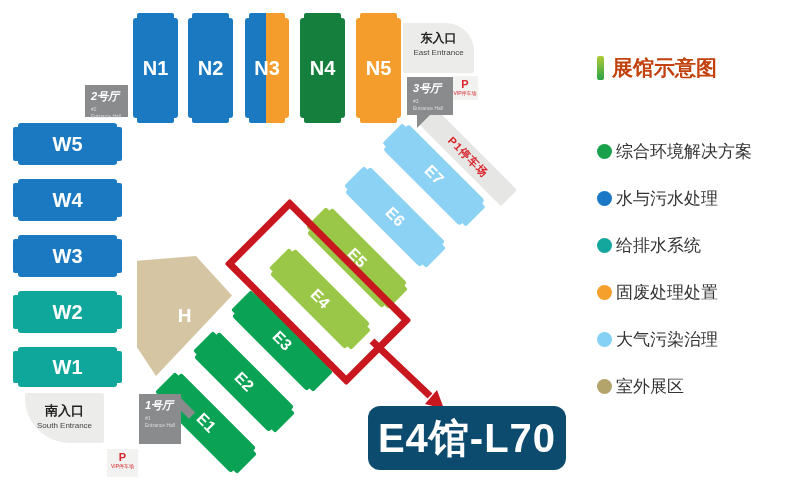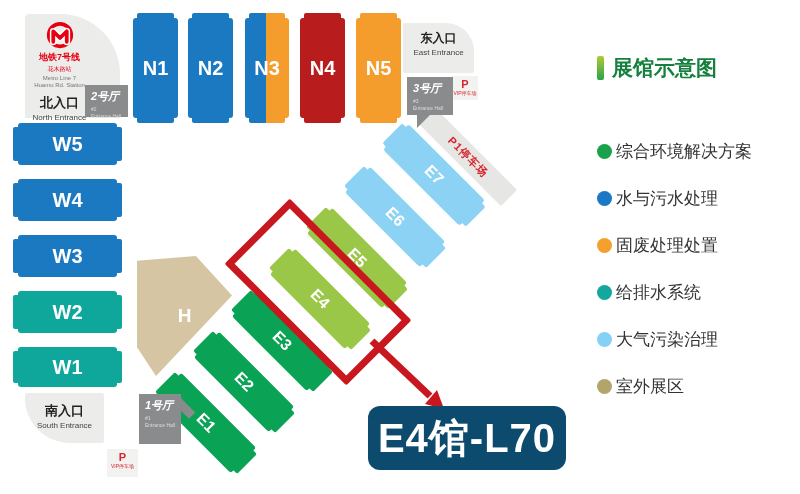--- a/index.html
+++ b/index.html
@@ -14,21 +14,21 @@
         content:"";position:absolute;background:inherit;border-radius:2px;z-index:1;}
   .cap-v::before{left:4px;right:4px;top:-5px;height:8px;}
   .cap-v::after{left:4px;right:4px;bottom:-5px;height:8px;}
   .cap-h::before{top:4px;bottom:4px;left:-5px;width:8px;}
   .cap-h::after{top:4px;bottom:4px;right:-5px;width:8px;}
 
   
   .nhall{top:18px;width:45px;height:100px;font-size:20px;background:#1b79c2;}
   .n1{left:133px;} .n2{left:188px;}
   .n3{left:245px;width:44px;background:linear-gradient(90deg,#1b79c2 0 47%,#f49d2d 47% 100%);}
-  .n4{left:300px;background:#b91c1c;} .n5{left:356px;background:#f49d2d;}
+  .n4{left:300px;background:#15803d;} .n5{left:356px;background:#f49d2d;}
 
   
   .whall{left:18px;width:99px;height:42px;font-size:20px;background:#1b79c2;}
   .w5{top:123px;align-items:center;} .w4{top:179px;} .w3{top:235px;}
   .w2{top:291px;background:#0fa69b;} .w1{top:347px;height:40px;background:#0fa69b;}
 
   
   .ehall{width:106px;height:36px;font-size:16px;
          transform:translate(-50%,-50%) rotate(45deg);}
   .e1{left:206px;top:423px;background:#0aa254;}
@@ -89,50 +89,35 @@
   .highlight-box{position:absolute;left:318px;top:292px;width:158px;height:78px;
             transform:translate(-50%,-50%) rotate(45deg);
             border:7px solid #c8171e;z-index:5;border-radius:2px;}
   .arrow-svg{position:absolute;left:0;top:0;width:800px;height:494px;z-index:6;pointer-events:none;}
   .e4-label{position:absolute;left:368px;top:406px;width:198px;height:64px;background:#0c4a6e;
             border-radius:12px;display:flex;align-items:center;justify-content:center;z-index:7;
             color:#fff;font-size:40px;font-weight:800;letter-spacing:1px;}
 
   
   .legend{position:absolute;left:597px;top:55px;width:200px;}
-  .legend-title{display:flex;align-items:center;gap:8px;font-size:21px;font-weight:bold;color:#15803d;height:26px;}
+  .legend-title{display:flex;align-items:center;gap:8px;font-size:21px;font-weight:bold;color:#c2410c;height:26px;}
   .legend-bar{width:7px;height:24px;border-radius:2px;background:linear-gradient(180deg,#b0cb38,#2aa346);}
   .legend-items{margin-top:61px;}
   .legend-item{display:flex;align-items:center;gap:4px;height:18px;margin-bottom:29px;}
   .dot{width:15px;height:15px;border-radius:50%;flex:0 0 auto;}
   .legend-item span.li-label{font-size:17px;color:#333;}
   .li0 .dot{background:#1aa14b;} .li1 .dot{background:#1a78c6;} .li2 .dot{background:#14a79d;}
   .li3 .dot{background:#f5a02c;} .li4 .dot{background:#9cc649;} .li5 .dot{background:#85d1f5;}
   .li6 .dot{background:#b3a46c;}
 </style>
 </head>
 <body>
 
 <div class="stage">
 
-  <div class="gray-block north-block">
-    <div class="north-inner">
-      <svg class="metro-logo" width="30" height="30" viewBox="0 0 40 40">
-        <circle cx="20" cy="20" r="15" fill="none" stroke="#e60012" stroke-width="5"></circle>
-        <path d="M11 29 V15 L20 24 L29 15 V29" fill="none" stroke="#ffffff" stroke-width="9" stroke-linejoin="round" stroke-linecap="round"></path>
-        <path d="M11 29 V15 L20 24 L29 15 V29" fill="none" stroke="#e60012" stroke-width="5" stroke-linejoin="round" stroke-linecap="round"></path>
-      </svg>
-      <div class="metro-line">地铁7号线</div>
-      <div class="metro-station">花木路站</div>
-      <div class="metro-en">Metro Line 7</div>
-      <div class="metro-en">Huamu Rd. Station</div>
-      <div class="ent-zh">北入口</div>
-      <div class="ent-en">North Entrance</div>
-    </div>
-  </div>
 
   <div class="dark-box hall2-box">
     <div class="dark-title">2号厅</div>
     <div class="dark-num">#2</div>
     <div class="dark-en">Entrance Hall</div>
   </div>
 
   <div class="hall nhall n1 cap-v">
       <span class="hall-label">N1</span>
     </div>
@@ -245,28 +230,28 @@
     </div>
     <div class="legend-items">
       <div class="legend-item li0">
         <span class="dot"></span>
         <span class="li-label">综合环境解决方案</span>
       </div>
       <div class="legend-item li1">
         <span class="dot"></span>
         <span class="li-label">水与污水处理</span>
       </div>
+      <div class="legend-item li2">
+        <span class="dot"></span>
+        <span class="li-label">给排水系统</span>
+      </div>
       <div class="legend-item li3">
         <span class="dot"></span>
         <span class="li-label">固废处理处置</span>
       </div>
-      <div class="legend-item li2">
-        <span class="dot"></span>
-        <span class="li-label">给排水系统</span>
-      </div>
       <div class="legend-item li5">
         <span class="dot"></span>
         <span class="li-label">大气污染治理</span>
       </div>
       <div class="legend-item li6">
         <span class="dot"></span>
         <span class="li-label">室外展区</span>
       </div>
     </div>
   </div>

